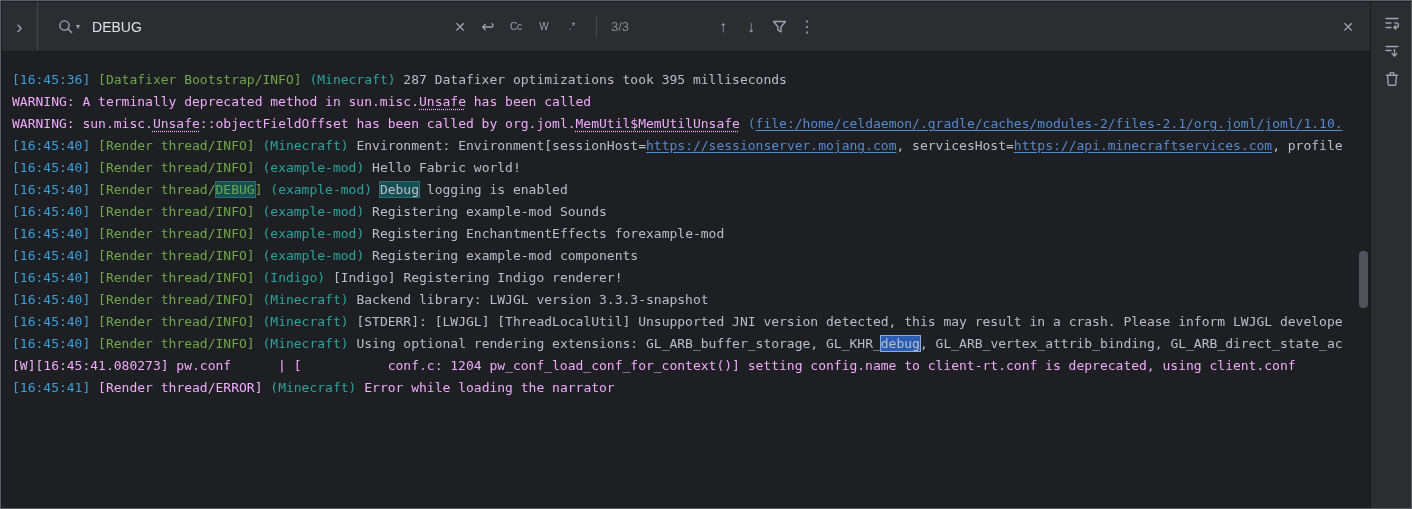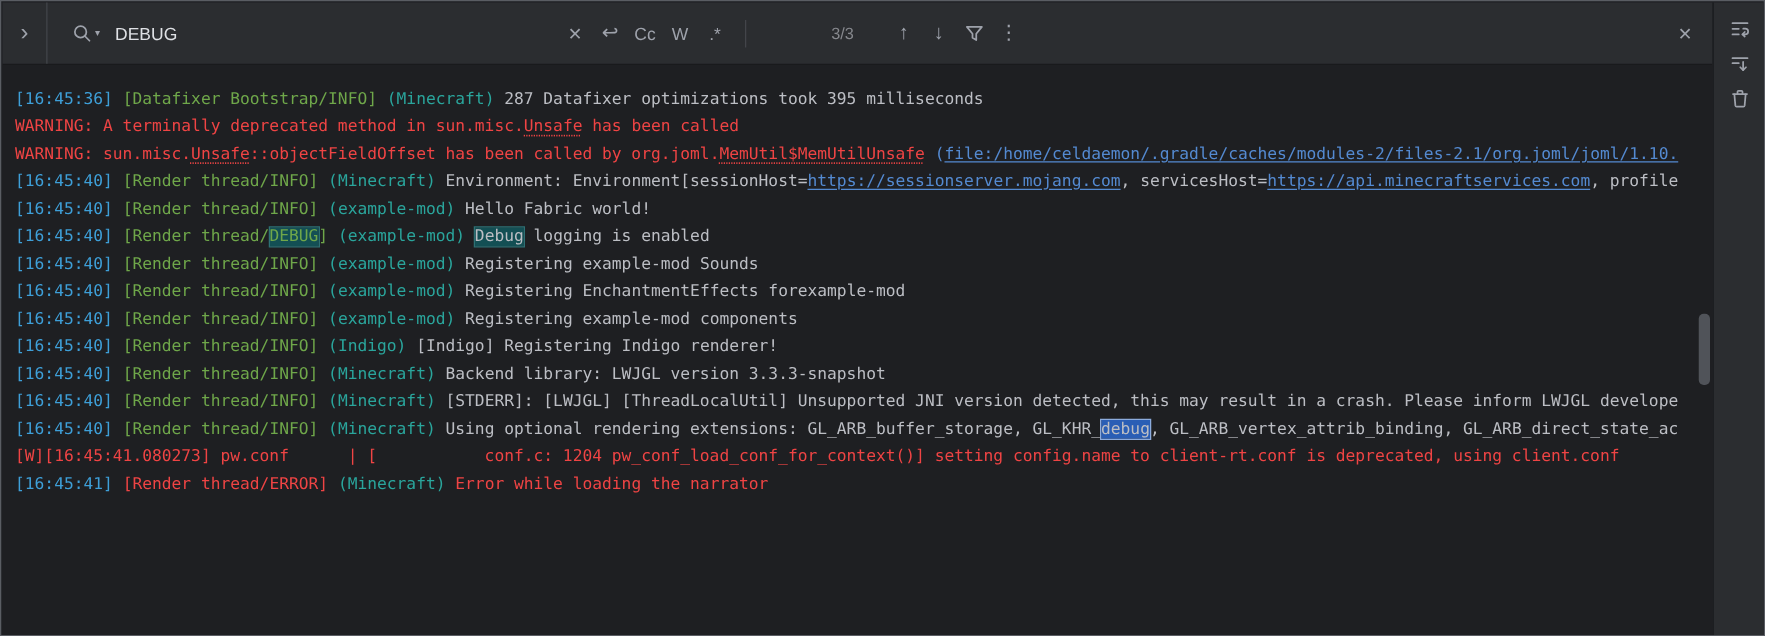--- a/index.html
+++ b/index.html
@@ -21,28 +21,28 @@
   }
   .sicon{display:flex;align-items:center;margin-left:19px;cursor:pointer;}
   .sicon svg{display:block;}
   .sicon .dd{font-size:8px;margin-left:1px;color:#9ea2ab;}
   .query{
     width:352px;margin-left:12px;font-size:14px;color:#dfe1e5;
     white-space:pre;overflow:hidden;cursor:text;
   }
   .tbtn{
     min-width:24px;height:26px;border:none;background:transparent;color:#9ea2ab;
-    font-family:"Liberation Sans",sans-serif;font-size:14px;border-radius:4px;
+    font-family:"Liberation Sans",sans-serif;font-size:10px;border-radius:4px;
     display:flex;align-items:center;justify-content:center;cursor:pointer;padding:0 3px;
     margin-left:4px;
   }
   .glyph16{font-size:16px;line-height:1;}
   .glyph14{font-size:14px;line-height:1;}
   .vdiv{width:1px;height:22px;background:#43454a;margin-left:12px;}
-  .counter{width:72px;text-align:right;font-size:13px;color:#87898e;margin-left:14px;white-space:nowrap;}
+  .counter{width:72px;text-align:left;font-size:13px;color:#87898e;margin-left:14px;white-space:nowrap;}
   .navgap{margin-left:28px;}
   .spacer{flex:1;}
   .closebtn{margin-right:10px;}
   
   .rstrip{
     position:absolute;left:1369px;top:1px;width:42px;height:507px;box-sizing:border-box;
     background:#2b2d30;border-left:1px solid #191a1c;
     display:flex;flex-direction:column;align-items:center;padding-top:9px;gap:4px;
   }
   .ribtn{
@@ -53,21 +53,21 @@
   .console{
     position:absolute;left:1px;top:52px;width:1368px;height:456px;box-sizing:border-box;
     overflow:hidden;padding:16px 0 12px 10px;
     font-family:"DejaVu Sans Mono","Liberation Mono",monospace;font-size:13px;
   }
   .line{height:22px;line-height:22px;white-space:pre;}
   .s-gray{color:#bcbec4}
   .s-blue{color:#3e9fd8}
   .s-green{color:#6fa74a}
   .s-teal{color:#2aa59c}
-  .s-red{color:#ef4444}
+  .s-red{color:#f0abfc}
   .s-link{color:#548ad1}
   .u-dotted{text-decoration:underline dotted;text-underline-offset:3px;}
   .u-solid{text-decoration:underline;text-underline-offset:2px;}
   .hl-match{background:#134f54;outline:1px solid #2d7074;}
   .hl-current{background:#2a5eb5;outline:1px solid #8cabdd;}
   .scroll-thumb{
     position:absolute;left:1358px;top:250px;width:9px;height:57px;
     background:#505359;border-radius:4px;cursor:pointer;
   }
   svg .st{stroke:#9ea2ab;stroke-width:1.4;fill:none;stroke-linecap:round;stroke-linejoin:round;}

